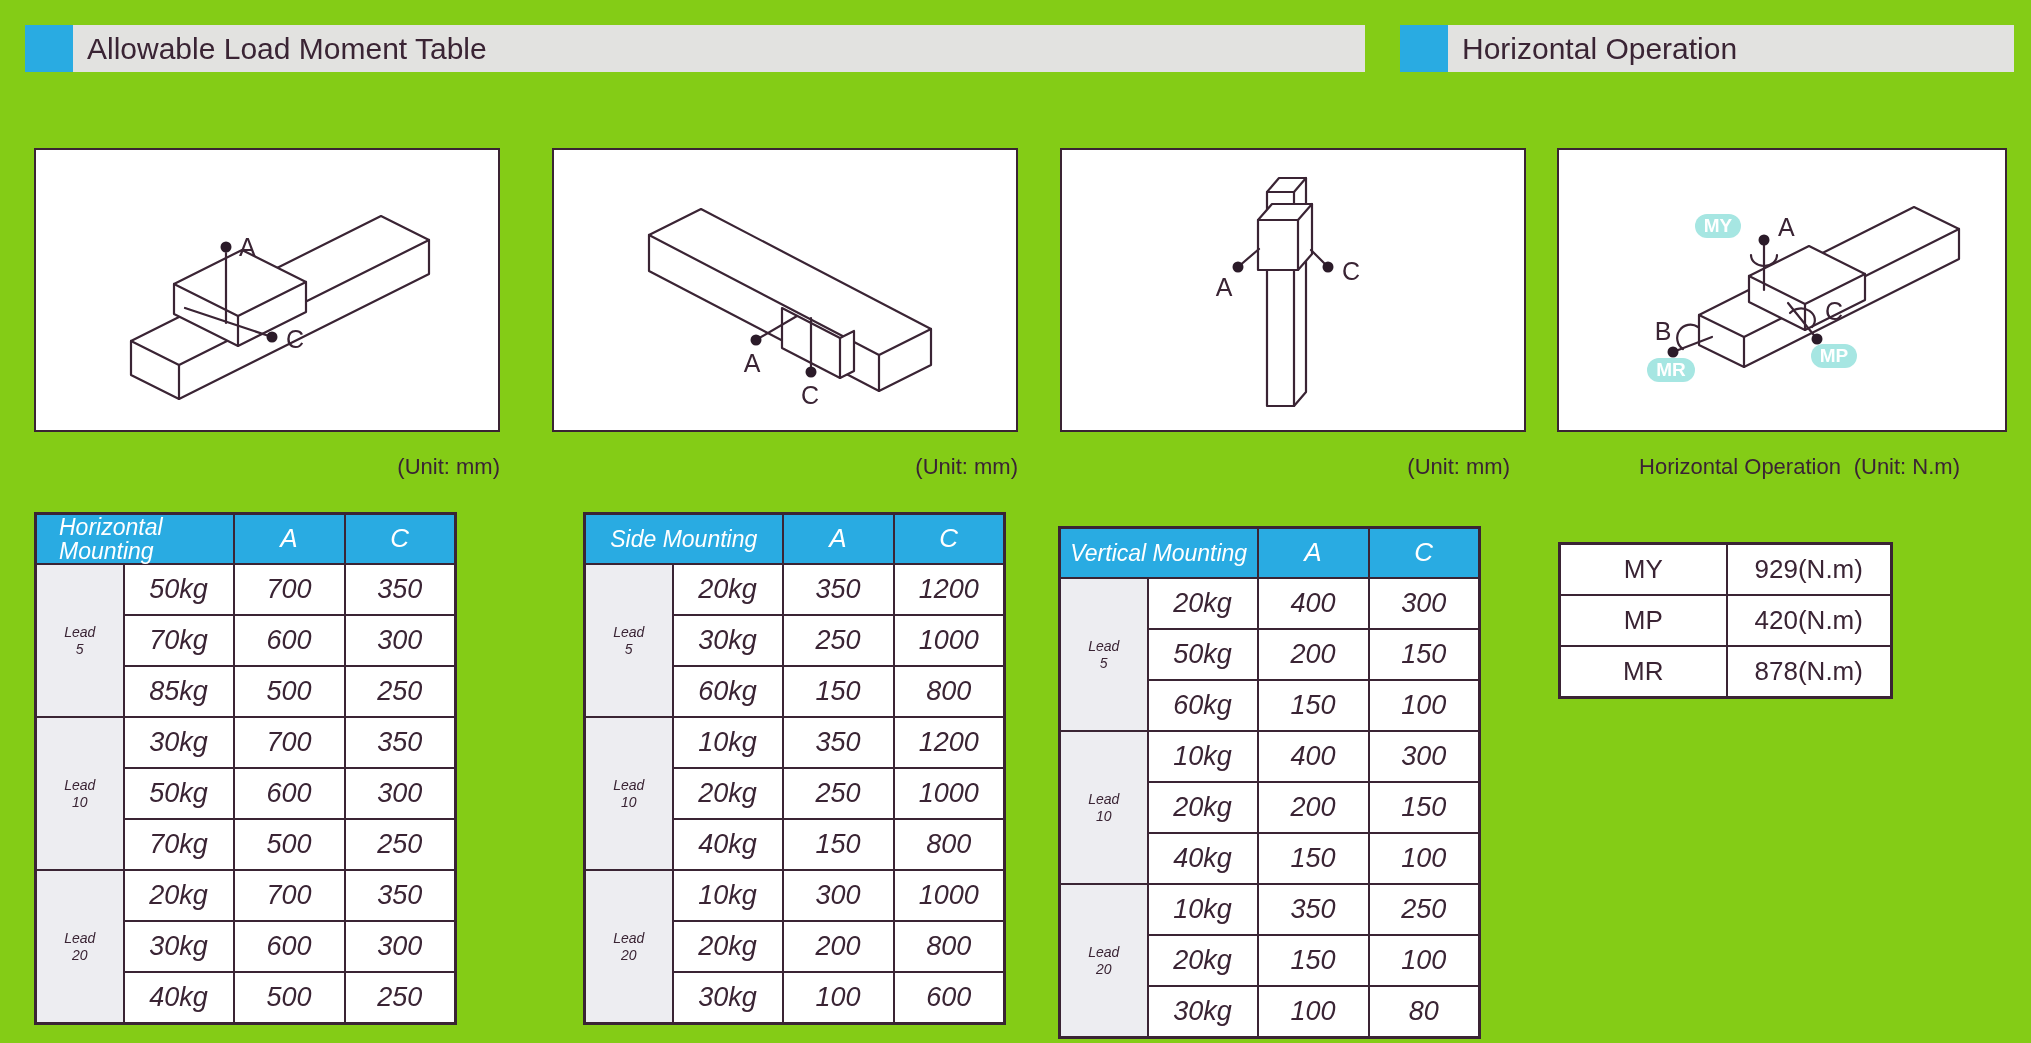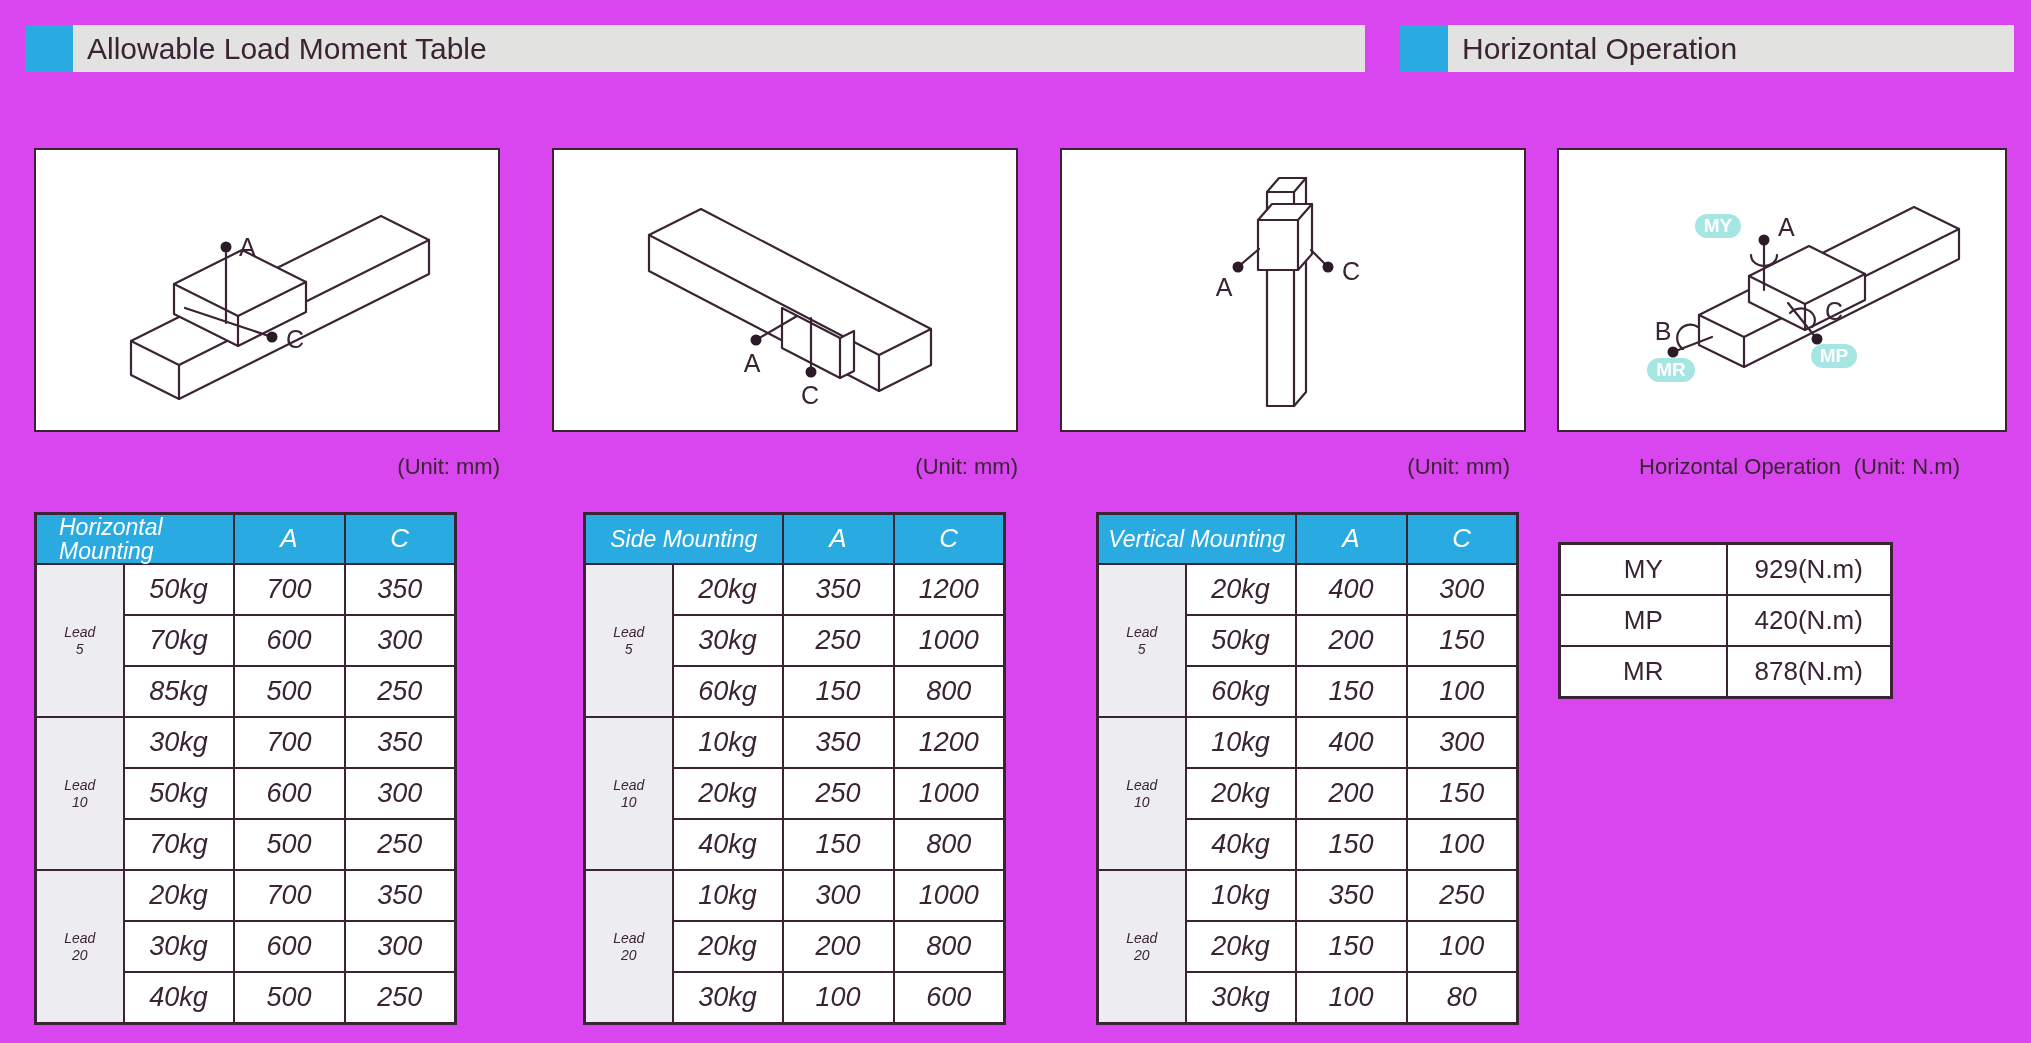--- a/index.html
+++ b/index.html
@@ -1,17 +1,17 @@
 <!DOCTYPE html>
 <html><head>
 <meta charset="utf-8">
 <style>
   html,body{margin:0;padding:0;background:#fff;}
   body{font-family:"Liberation Sans",sans-serif;color:#3a2434;}
-  .page{position:relative;width:2031px;height:1043px;background:#d946ef;overflow:hidden;}
+  .page{position:relative;width:2031px;height:1043px;background:#84cc16;overflow:hidden;}
 
   
   .secbar{position:absolute;top:25px;height:47px;background:#e2e2e0;}
   #bar-left{left:25px;width:1340px;}
   #bar-right{left:1400px;width:614px;}
   .secbar .sq{position:absolute;left:0;top:0;width:48px;height:47px;background:#29abe2;}
   .secbar .t{position:absolute;left:62px;top:0;line-height:47px;font-size:30px;white-space:nowrap;}
 
   
   .dbox{position:absolute;top:148px;width:466px;height:284px;border:2px solid #3a2434;background:#fff;box-sizing:border-box;}
@@ -27,21 +27,21 @@
   
   .caption{position:absolute;top:454px;font-size:22px;}
   #cap1{left:300px;width:200px;text-align:right;}
   #cap2{left:818px;width:200px;text-align:right;}
   #cap3{left:1310px;width:200px;text-align:right;}
   #cap4t{left:1620px;width:240px;text-align:center;}
   #cap4u{left:1830px;width:130px;text-align:right;}
 
   
   .mtable-host{position:absolute;top:512px;}
-  #t1{left:34px;} #t2{left:556px;padding-left:27px;} #t3{left:1096px;}
+  #t1{left:34px;} #t2{left:556px;padding-left:27px;} #t3{left:1058px;margin-top:14px;}
   table.mtable{border-collapse:collapse;table-layout:fixed;border:3px solid #3a2434;font-style:italic;}
   table.mtable th{background:#29abe2;color:#fff;font-weight:normal;font-size:26px;height:48px;
     border:2px solid #3a2434;text-align:center;line-height:1.05;padding:0;}
   table.mtable th.title{font-size:23px;}
   #t1 th.title{text-align:left;padding-left:22px;}
   table.mtable td{border:2px solid #3a2434;height:49px;text-align:center;vertical-align:middle;
     font-size:27px;background:#fff;padding:0;}
   table.mtable td.lead{background:#ededf1;font-size:14px;line-height:1.2;}
 
   

